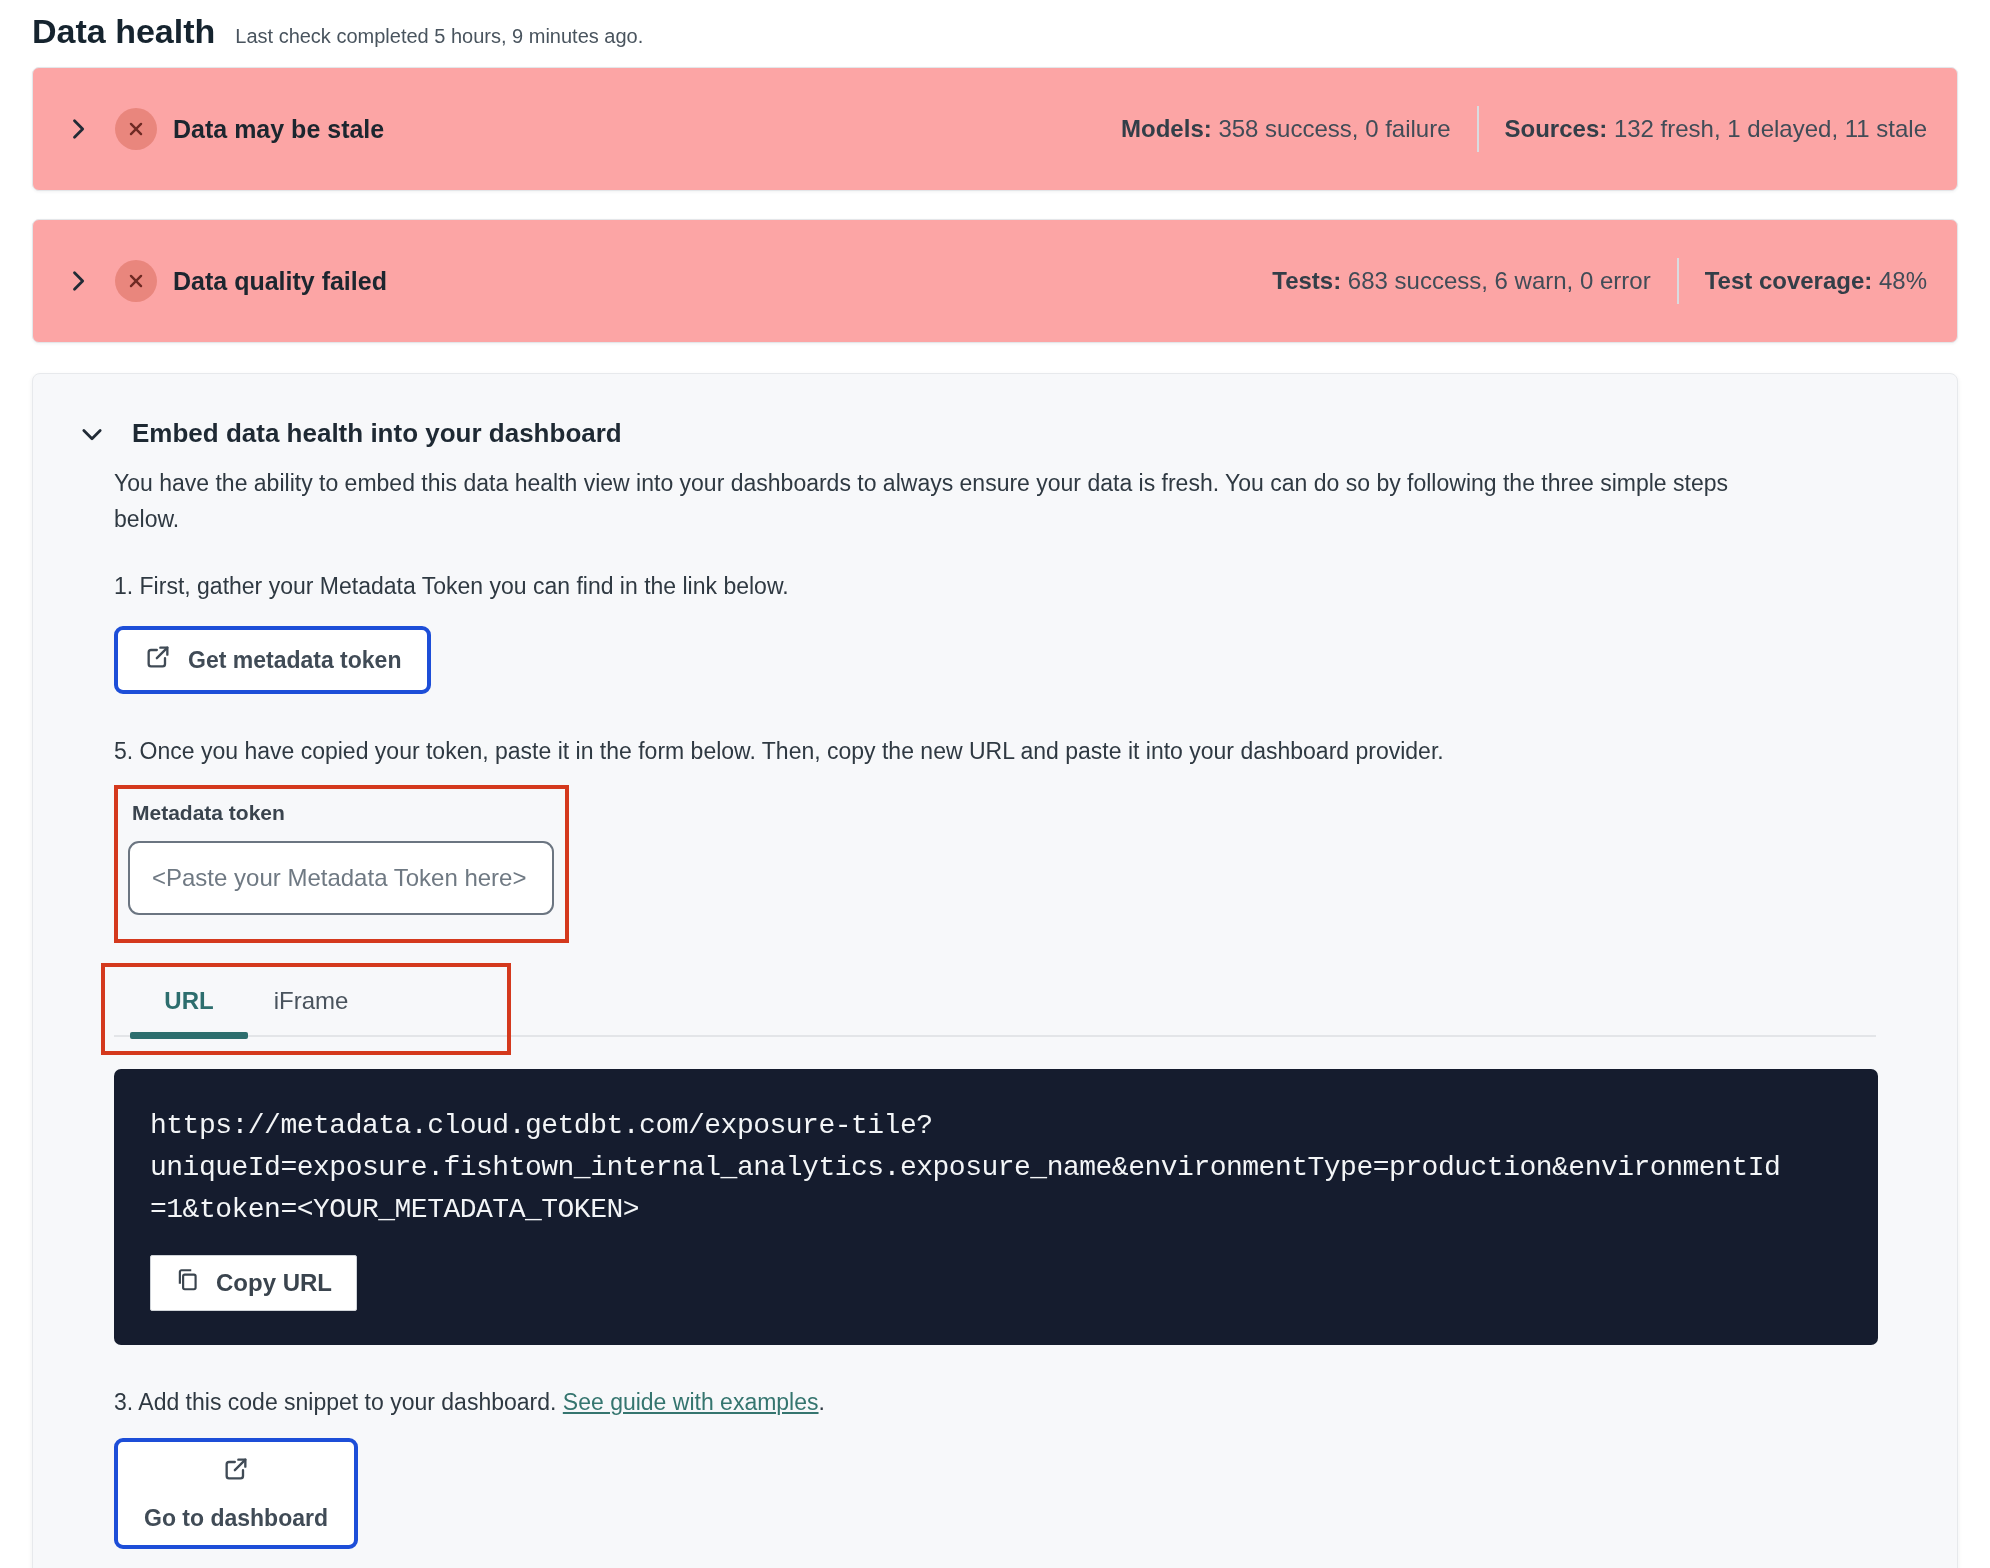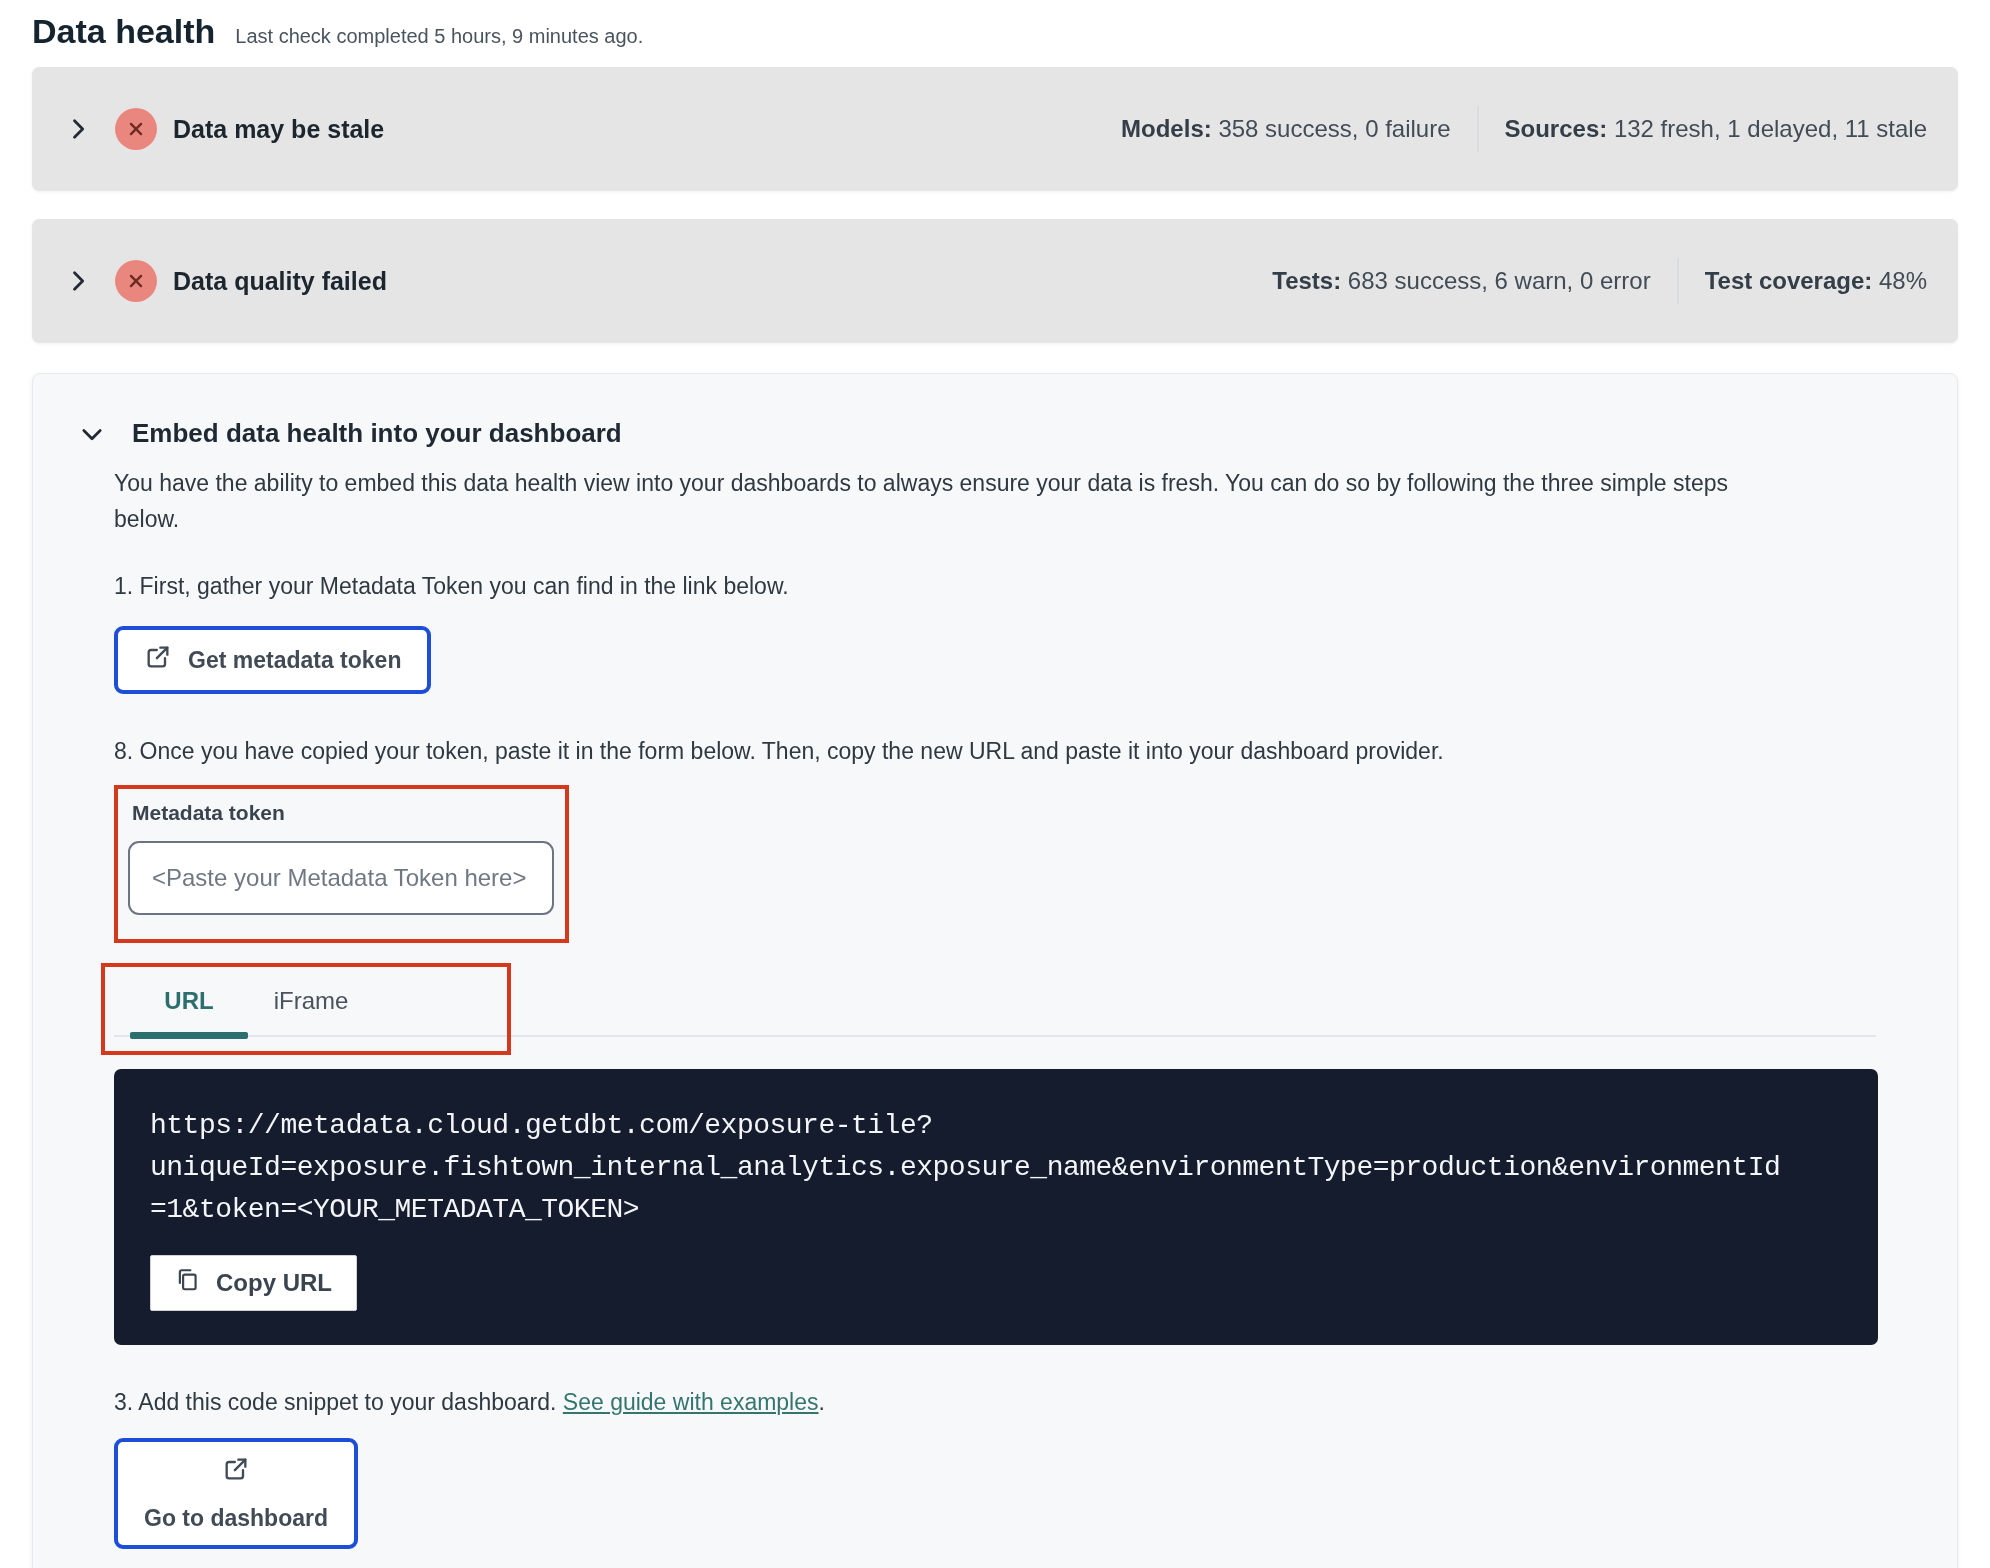--- a/index.html
+++ b/index.html
@@ -13,21 +13,21 @@
   }
   .page { padding: 12px 32px 0 32px; }
 
   
   .page-header { display: flex; align-items: baseline; gap: 20px; padding-left: 0; margin-bottom: 16px; }
   .page-header h1 { margin: 0; font-size: 34px; font-weight: 700; color: #16242f; letter-spacing: 0; }
   .page-header .subtitle { font-size: 20px; color: #49545e; }
 
   
   .card {
-    background: #e5e5e5; border: 1px solid #e4e6e9; border-radius: 7px;
+    background: #fca5a5; border: 1px solid #e4e6e9; border-radius: 7px;
     box-shadow: 0 1px 3px rgba(22,36,48,0.06);
   }
   .card + .card { margin-top: 28px; }
   .health-row { display: flex; align-items: center; padding: 38px 30px; cursor: pointer; }
   .chev { display: inline-flex; align-items: center; justify-content: center; width: 30px; height: 30px; flex: 0 0 auto; }
   .status-badge {
     width: 42px; height: 42px; border-radius: 50%;
     background: var(--error-salmon, #e9867d);
     display: inline-flex; align-items: center; justify-content: center;
     margin-left: 22px; flex: 0 0 auto;
@@ -185,21 +185,21 @@
         <span>
           <svg width="28" height="28" viewBox="0 0 24 24" fill="none" stroke="#404b56" stroke-width="2" stroke-linecap="round" stroke-linejoin="round">
               <path d="M18 13v5a2 2 0 0 1-2 2H6a2 2 0 0 1-2-2V8a2 2 0 0 1 2-2h5"></path>
               <path d="M14 4h6v6"></path>
               <path d="M20 4l-9 9"></path>
             </svg>
         </span>
         <span>Get metadata token</span>
       </button>
 
-      <p class="step">8. Once you have copied your token, paste it in the form below. Then, copy the new URL and paste it into your dashboard provider.</p>
+      <p class="step">5. Once you have copied your token, paste it in the form below. Then, copy the new URL and paste it into your dashboard provider.</p>
 
       <div class="annot-token">
         <label class="token-label">Metadata token</label>
         <input class="token-input" type="text" value="" placeholder="&lt;Paste your Metadata Token here&gt;" style="">
       </div>
 
       <div class="tabs-row">
         <div class="tab active">URL</div>
         <div class="tab">iFrame</div>
         <div class="annot-tabs-overlay"></div>

